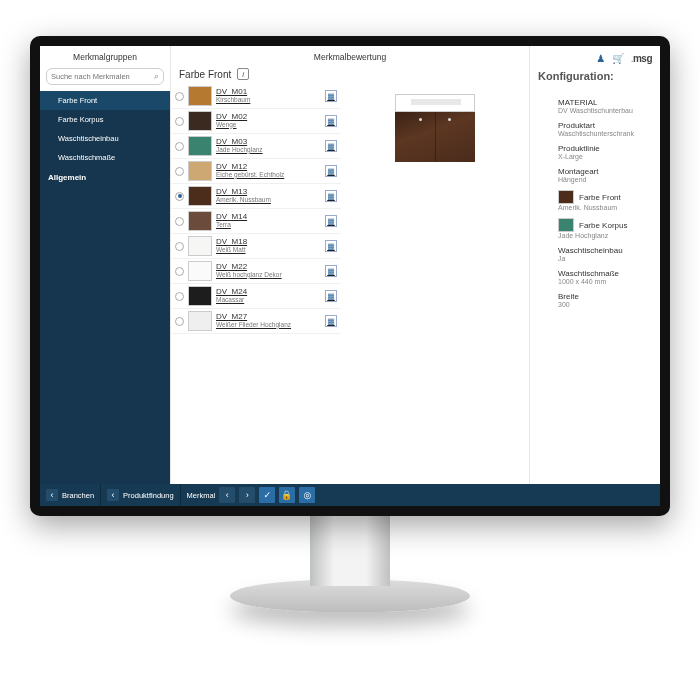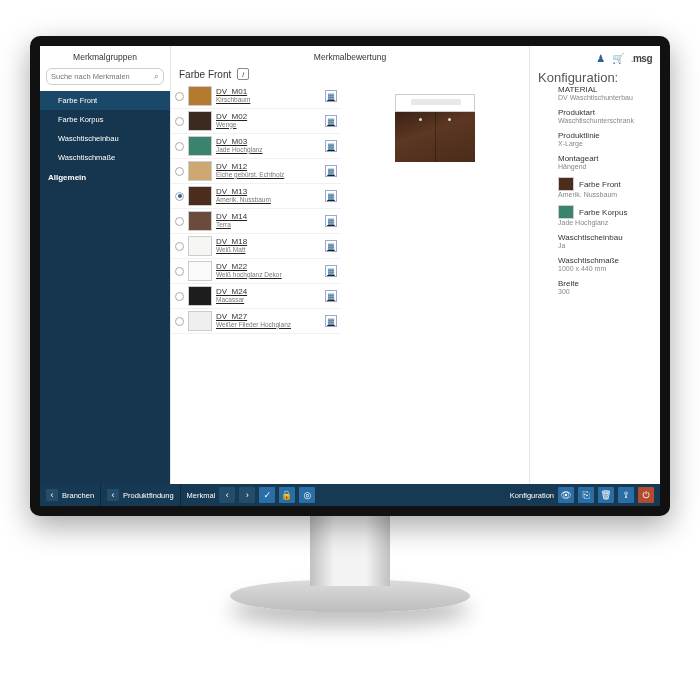--- a/index.html
+++ b/index.html
@@ -49,21 +49,21 @@
 .cabinet::after { content:""; position:absolute; left:50%; top:0; width:1px; height:100%; background:rgba(0,0,0,.3); }
 .knob { position:absolute; top:6px; width:3px; height:3px; background:#ddd; border-radius:50%; }
 .knob.l { left:30%; } .knob.r { right:30%; }
 
 
 .right { width:130px; padding:6px 8px; overflow:auto; position:relative;}
 .right-head { display:flex; justify-content:flex-end; gap:6px; align-items:center; margin-bottom:6px; }
 .hicon { width:12px; height:12px; color:#2a6496; font-size:10px; display:flex; align-items:center; justify-content:center; }
 .logo { font-size:10px; color:#888; letter-spacing:-.5px;text-align:right; }
 .logo b { color:#444; }
-.conf-title { font-size:13px; color:#555; margin-bottom:0; }
+.conf-title { font-size:11px; color:#555; margin-bottom:16px;font-weight:bold; }
 .field { margin-bottom:7px;margin-left:20px; }
 .f-label { font-size:8px; color:#333; }
 .f-val { font-size:7px; color:#888; }
 .f-sw { display:flex; align-items:center; gap:5px; }
 .mini-sw { width:16px; height:14px; border:1px solid #ccc; }
 
 
 .footer { height:22px; background:#173a54; display:flex; align-items:center; color:#fff; font-size:7.5px; }
 .f-seg { display:flex; align-items:center; gap:4px; padding:0 6px; height:100%; }
 .f-chev { background:#234d6b; width:12px; height:12px; display:flex; align-items:center; justify-content:center; border-radius:1px; font-size:9px; }
@@ -274,24 +274,16 @@
     <div class="f-divider"></div>
     <div class="f-seg">
             <span>Merkmal</span>
       <span class="f-btn muted">‹</span>
       <span class="f-btn muted">›</span>
       <span class="f-btn">✓</span>
       <span class="f-btn">🔒</span>
       <span class="f-btn">◎</span>
     </div>
     <div class="f-spacer"></div>
-    <div class="f-seg">
-            <span>Konfiguration</span>
-      <span class="f-btn">👁</span>
-      <span class="f-btn">⎘</span>
-      <span class="f-btn">🗑</span>
-      <span class="f-btn">⇪</span>
-      <span class="f-btn red">⏻</span>
-    </div>
   </div>
 </div>
 </div>
   </div>
 
 </body></html>

